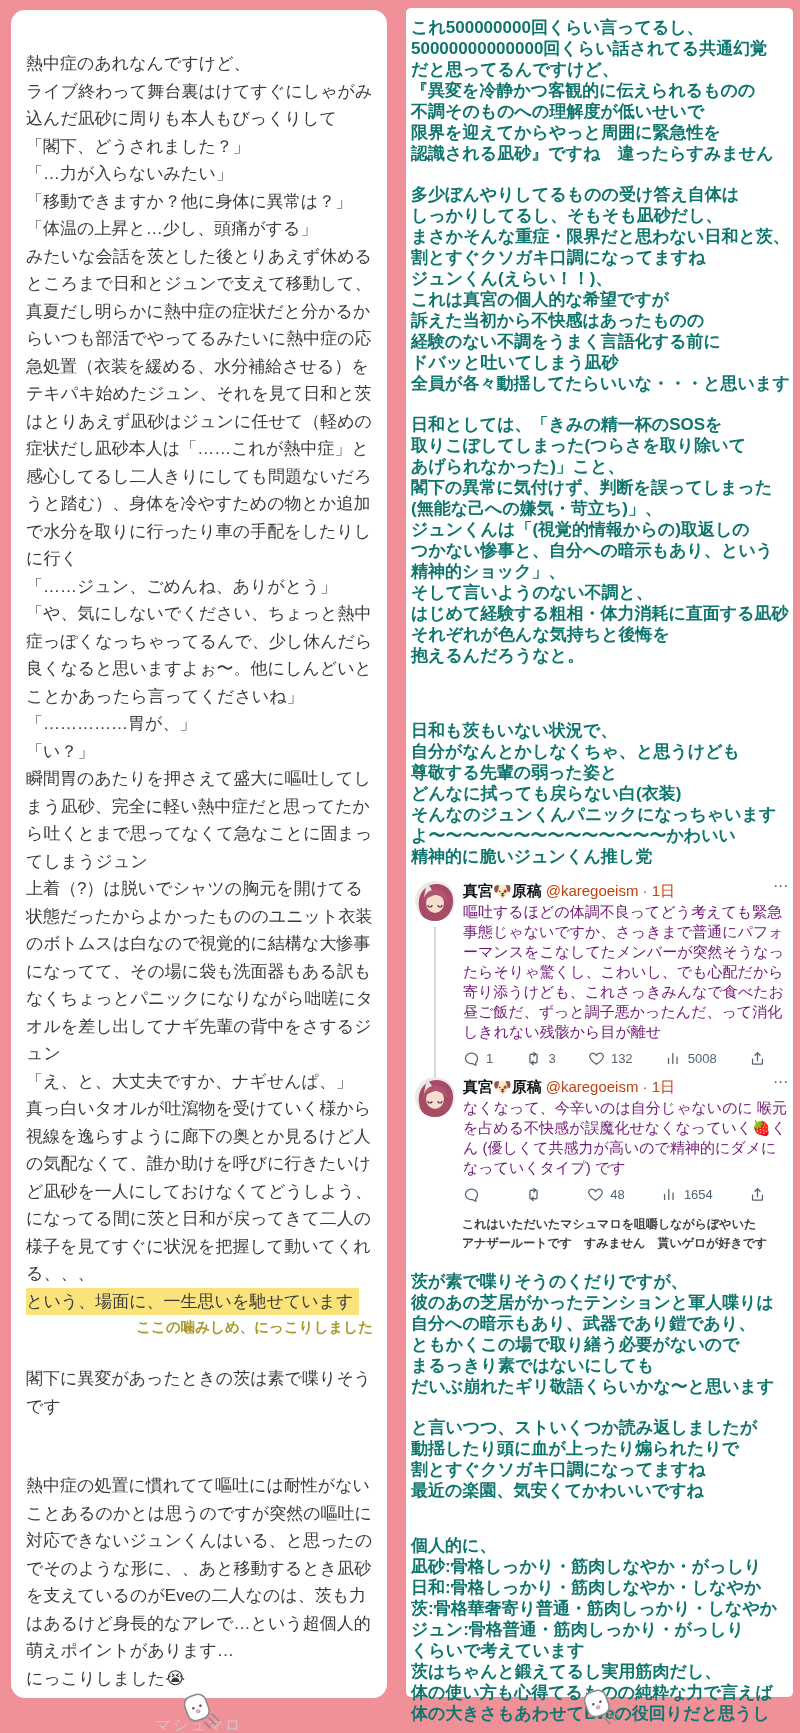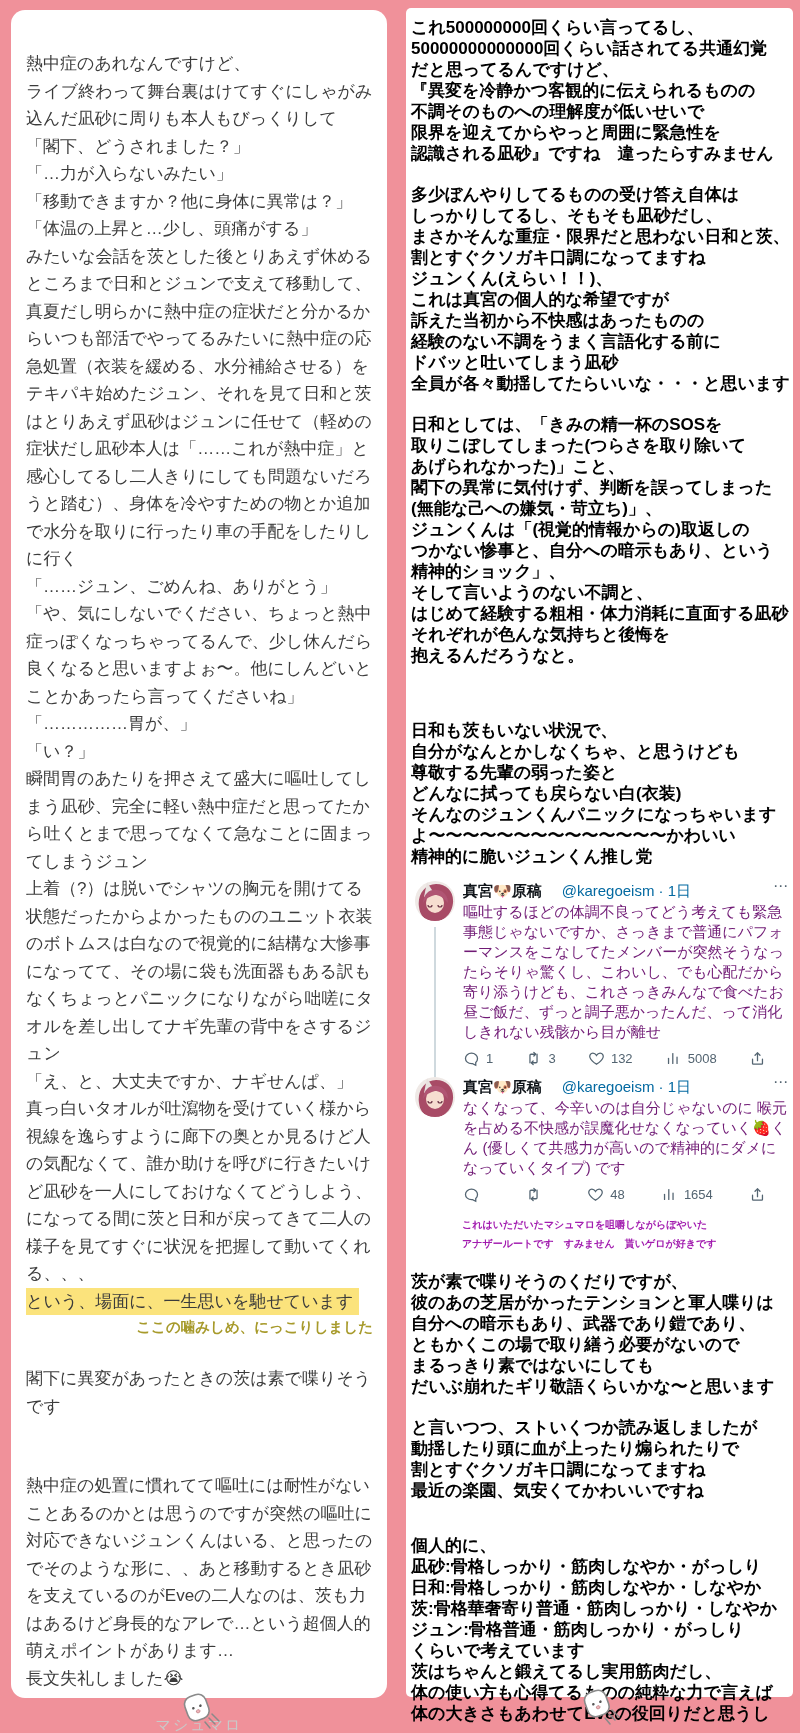--- a/index.html
+++ b/index.html
@@ -15,44 +15,44 @@
 
   
   .ltext{padding:40px 12px 0 15px;color:#3b3b3b;font-size:17px;line-height:27.5px;}
   .lline{min-height:27.5px;}
   .lline.k-hl{background:#FBE37C;width:fit-content;padding-right:6px;}
   .lline.k-note{color:#A79A2B;font-size:14.5px;font-weight:bold;text-align:right;line-height:24px;min-height:24px;padding-right:2px;}
   .lline.k-gap{min-height:26px;}
   .mm-label{margin-top:24px;text-align:center;color:#c9c9c9;font-size:15px;letter-spacing:2px;}
 
   
-  .rtext{padding:0 4px 0 5px;color:#000000;font-size:17px;line-height:21px;font-weight:bold;letter-spacing:0;}
+  .rtext{padding:0 4px 0 5px;color:#0f766e;font-size:17px;line-height:21px;font-weight:bold;letter-spacing:0;}
   .rtext.first{padding-top:9px;}
   .rline{min-height:21px;white-space:nowrap;}
   .rline.k-gap{min-height:20px;}
   .rline.k-big{min-height:34px;}
 
   
   .tweets{margin:14px 4px 0 9px;}
   .tweet{position:relative;display:flex;padding-bottom:10px;}
   .thread-line{position:absolute;left:19px;top:46px;height:calc(100% - 46px);width:2px;background:#cfd9de;}
   .tw-left{width:40px;flex:0 0 40px;}
   .avatar{width:40px;height:40px;border-radius:50%;overflow:hidden;}
   .tw-main{flex:1;margin-left:8px;min-width:0;}
   .tw-head{display:flex;align-items:flex-start;font-size:15px;line-height:19px;}
   .tw-name{font-weight:bold;color:#0f1419;}
-  .tw-handle{color:#0369a1;margin-left:20px;flex:1;white-space:nowrap;overflow:hidden;}
+  .tw-handle{color:#c2410c;margin-left:4px;flex:1;white-space:nowrap;overflow:hidden;}
   .tw-more{color:#536471;font-size:15px;letter-spacing:1px;line-height:10px;}
   .tw-text{color:#701a75;font-size:15px;line-height:20px;margin-top:2px;}
   .tw-stats{display:flex;justify-content:space-between;align-items:center;margin-top:8px;padding-right:14px;color:#536471;}
   .tw-stat{display:flex;align-items:center;font-size:13px;min-width:26px;}
   .tw-stat svg{display:block;}
   .tw-stat .cnt{margin-left:6px;}
 
-  .caption{margin:2px 4px 0 56px;font-size:10px;line-height:19px;font-weight:bold;color:#a21caf;}
+  .caption{margin:2px 4px 0 56px;font-size:12px;line-height:19px;font-weight:bold;color:#404040;}
   .caption .cline{white-space:nowrap;}
   .rtext.second{margin-top:18px;}
 
   .mascot{position:absolute;}
   .mascot-left{left:178px;top:1692px;}
   .mascot-right{left:578px;top:1688px;}
 </style>
 </head>
 <body>
 
@@ -76,21 +76,21 @@
         <div class="lline">上着（?）は脱いでシャツの胸元を開けてる状態だったからよかったもののユニット衣装のボトムスは白なので視覚的に結構な大惨事になってて、その場に袋も洗面器もある訳もなくちょっとパニックになりながら咄嗟にタオルを差し出してナギ先輩の背中をさするジュン</div>
         <div class="lline">「え、と、大丈夫ですか、ナギせんぱ、」</div>
         <div class="lline">真っ白いタオルが吐瀉物を受けていく様から視線を逸らすように廊下の奥とか見るけど人の気配なくて、誰か助けを呼びに行きたいけど凪砂を一人にしておけなくてどうしよう、になってる間に茨と日和が戻ってきて二人の様子を見てすぐに状況を把握して動いてくれる、、、</div>
         <div class="lline k-hl">という、場面に、一生思いを馳せています</div>
         <div class="lline k-note">ここの噛みしめ、にっこりしました</div>
         <div class="lline k-gap"></div>
         <div class="lline">閣下に異変があったときの茨は素で喋りそうです</div>
         <div class="lline k-gap"></div>
         <div class="lline k-gap"></div>
         <div class="lline">熱中症の処置に慣れてて嘔吐には耐性がないことあるのかとは思うのですが突然の嘔吐に対応できないジュンくんはいる、と思ったのでそのような形に、、あと移動するとき凪砂を支えているのがEveの二人なのは、茨も力はあるけど身長的なアレで…という超個人的萌えポイントがあります…</div>
-        <div class="lline">長文失礼しました😭</div>
+        <div class="lline">にっこりしました😭</div>
       </div>
     <div class="mm-label">マシュマロ</div>
   </div>
 
   <div class="card card-right">
     <div class="rtext first">
 
     <div class="rline">これ500000000回くらい言ってるし、</div>
         <div class="rline">50000000000000回くらい話されてる共通幻覚</div>
         <div class="rline">だと思ってるんですけど、</div>

